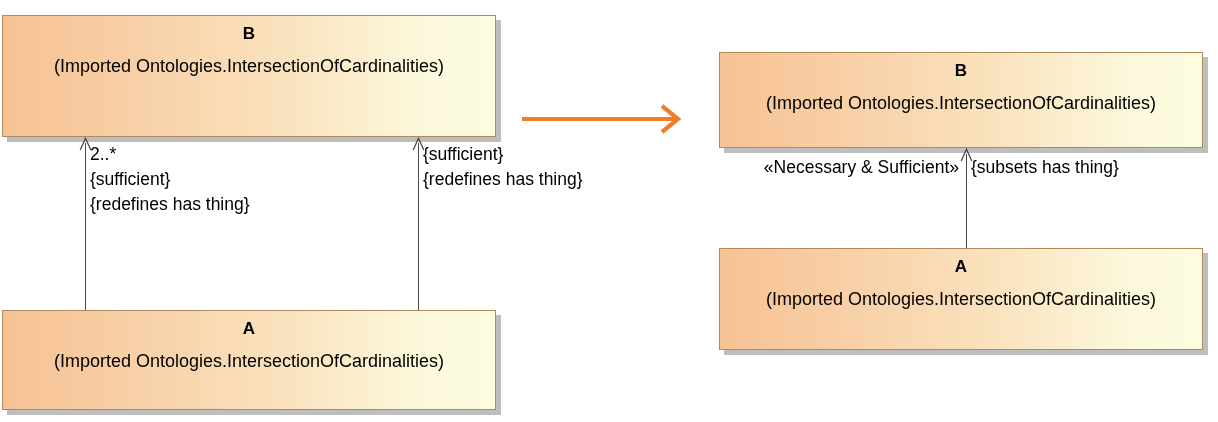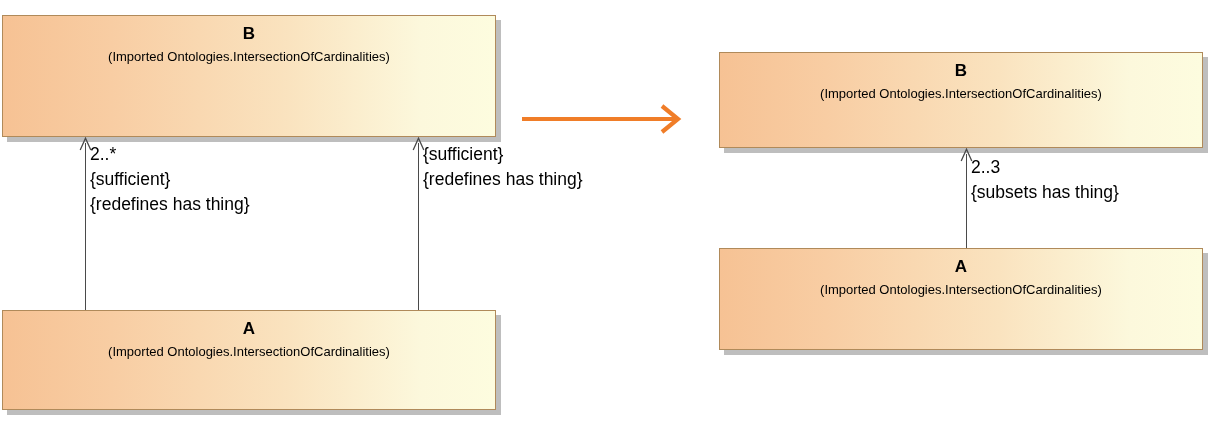--- a/index.html
+++ b/index.html
@@ -30,24 +30,24 @@
     color: #000000;
     overflow: hidden;
   }
   .uml-name {
     font-size: 17px;
     font-weight: bold;
     line-height: 21px;
     letter-spacing: 0.2px;
   }
   .uml-qualifier {
-    font-size: 13px;
+    font-size: 18px;
     line-height: 24px;
     white-space: nowrap;
-    margin-top: 1px;
+    margin-top: 10px;
   }
 
   
   .assoc-line {
     position: absolute;
     width: 1px;
     background: #4a4a4a;
   }
   .arrowhead {
     position: absolute;
@@ -125,23 +125,25 @@
     <div class="uml-qualifier">(Imported Ontologies.IntersectionOfCardinalities)</div>
   </div>
 
   <div class="assoc-line" style="left:966px; top:154px; height:94px;"></div>
   <div class="arrowhead" style="left:960px; top:148px;">
     <svg width="14" height="14" viewBox="0 0 14 14">
       <path d="M1.2 13 L6.5 1.2 L11.8 13" fill="none" stroke="#4a4a4a" stroke-width="1.3"></path>
     </svg>
   </div>
 
+  <div class="edge-label right-align" style="left:704px; top:155px; width:255px;">
+    <div>«Necessary &amp; Sufficient»</div>
+  </div>
 
   <div class="edge-label" style="left:971px; top:155px;">
-    <div>2..3</div>
     <div>{subsets has thing}</div>
   </div>
 
   <div class="uml-box" style="left:719px; top:248px; width:484px; height:102px;">
     <div class="uml-name">A</div>
     <div class="uml-qualifier">(Imported Ontologies.IntersectionOfCardinalities)</div>
   </div>
 
 </div>
 

